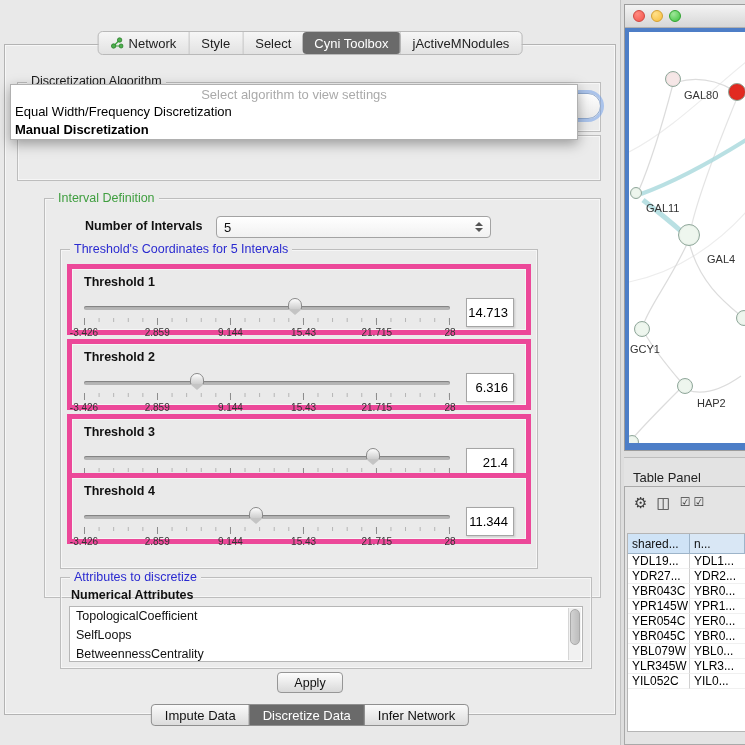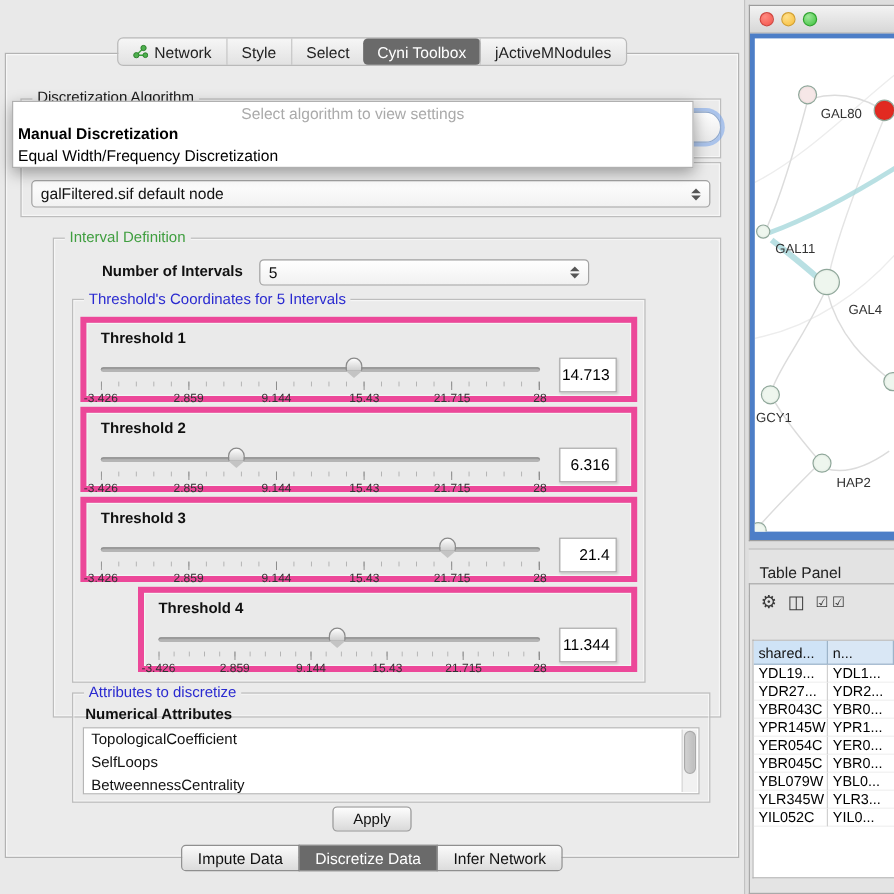--- a/index.html
+++ b/index.html
@@ -144,33 +144,26 @@
         </div>
     </div>
 
     <div class="group" style="left:17px; top:82px; width:584px; height:50px; z-index:1;">
       <span class="group-title" style="top:-9px;">Discretization Algorithm</span>
     </div>
     <div class="algo-combo"></div>
 
     <div class="popup">
       <div class="ph">Select algorithm to view settings</div>
+      <div class="item">Equal Width/Frequency Discretization</div>
       <div class="item bold">Manual Discretization</div>
-      <div class="item">Equal Width/Frequency Discretization</div>
     </div>
 
     <div class="group" style="left:17px; top:135px; width:584px; height:46px; z-index:2;">
       <span class="group-title">Table Data</span>
-      <div class="combo" style="position:absolute; left:8px; top:14px; right:8px; height:23px;">
-        <span>galFiltered.sif default node</span>
-        <span class="stepper">
-            <i class="up"></i>
-            <i class="down"></i>
-          </span>
-      </div>
     </div>
 
     <div class="group" style="left:44px; top:198px; width:557px; height:400px; z-index:2;">
       <span class="group-title green">Interval Definition</span>
 
       <div style="position:absolute; left:40px; top:20px; font-size:12.5px; font-weight:bold; color:#111;">Number of Intervals</div>
       <div class="combo" style="position:absolute; left:171px; top:17px; width:275px; height:22px;">
         <span>5</span>
         <span class="stepper">
             <i class="up"></i>
@@ -240,21 +233,21 @@
                   <span>9.144</span>
                   <span>15.43</span>
                   <span>21.715</span>
                   <span>28</span>
               </div>
             </div>
             <div class="value-box">21.4</div>
           </div>
         </div>
 
-        <div class="threshold-panel" style="top:239px; height:71px;margin-left:48px;">
+        <div class="threshold-panel" style="top:223px; height:71px;">
           <div class="tp-title">Threshold 4</div>
           <div class="tp-body">
             <div class="slider-wrap">
               <div class="slider-row">
                 <div class="slider-track"></div>
                 <div class="thumb" style="left: 46.9993%;"></div>
               </div>
               <div class="ticks"></div>
               <div class="scale-row">
                 <span>-3.426</span>

